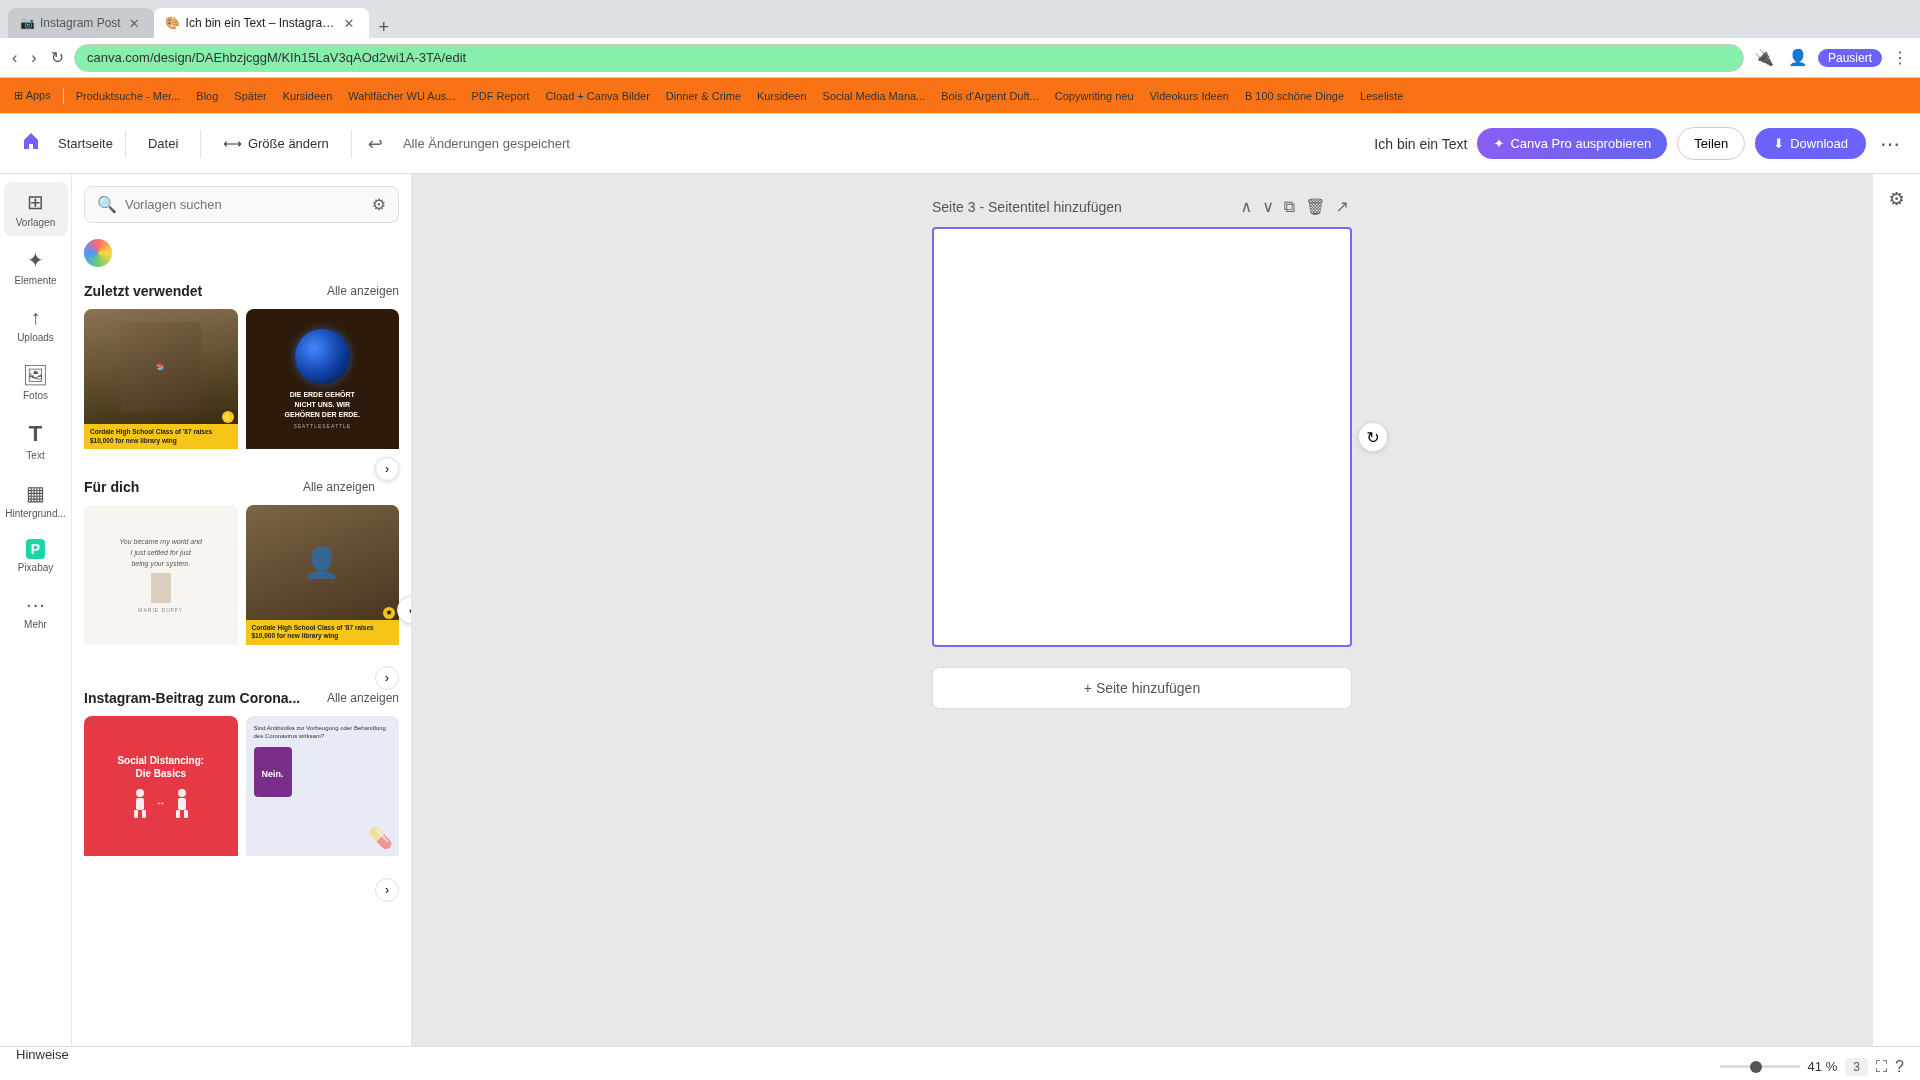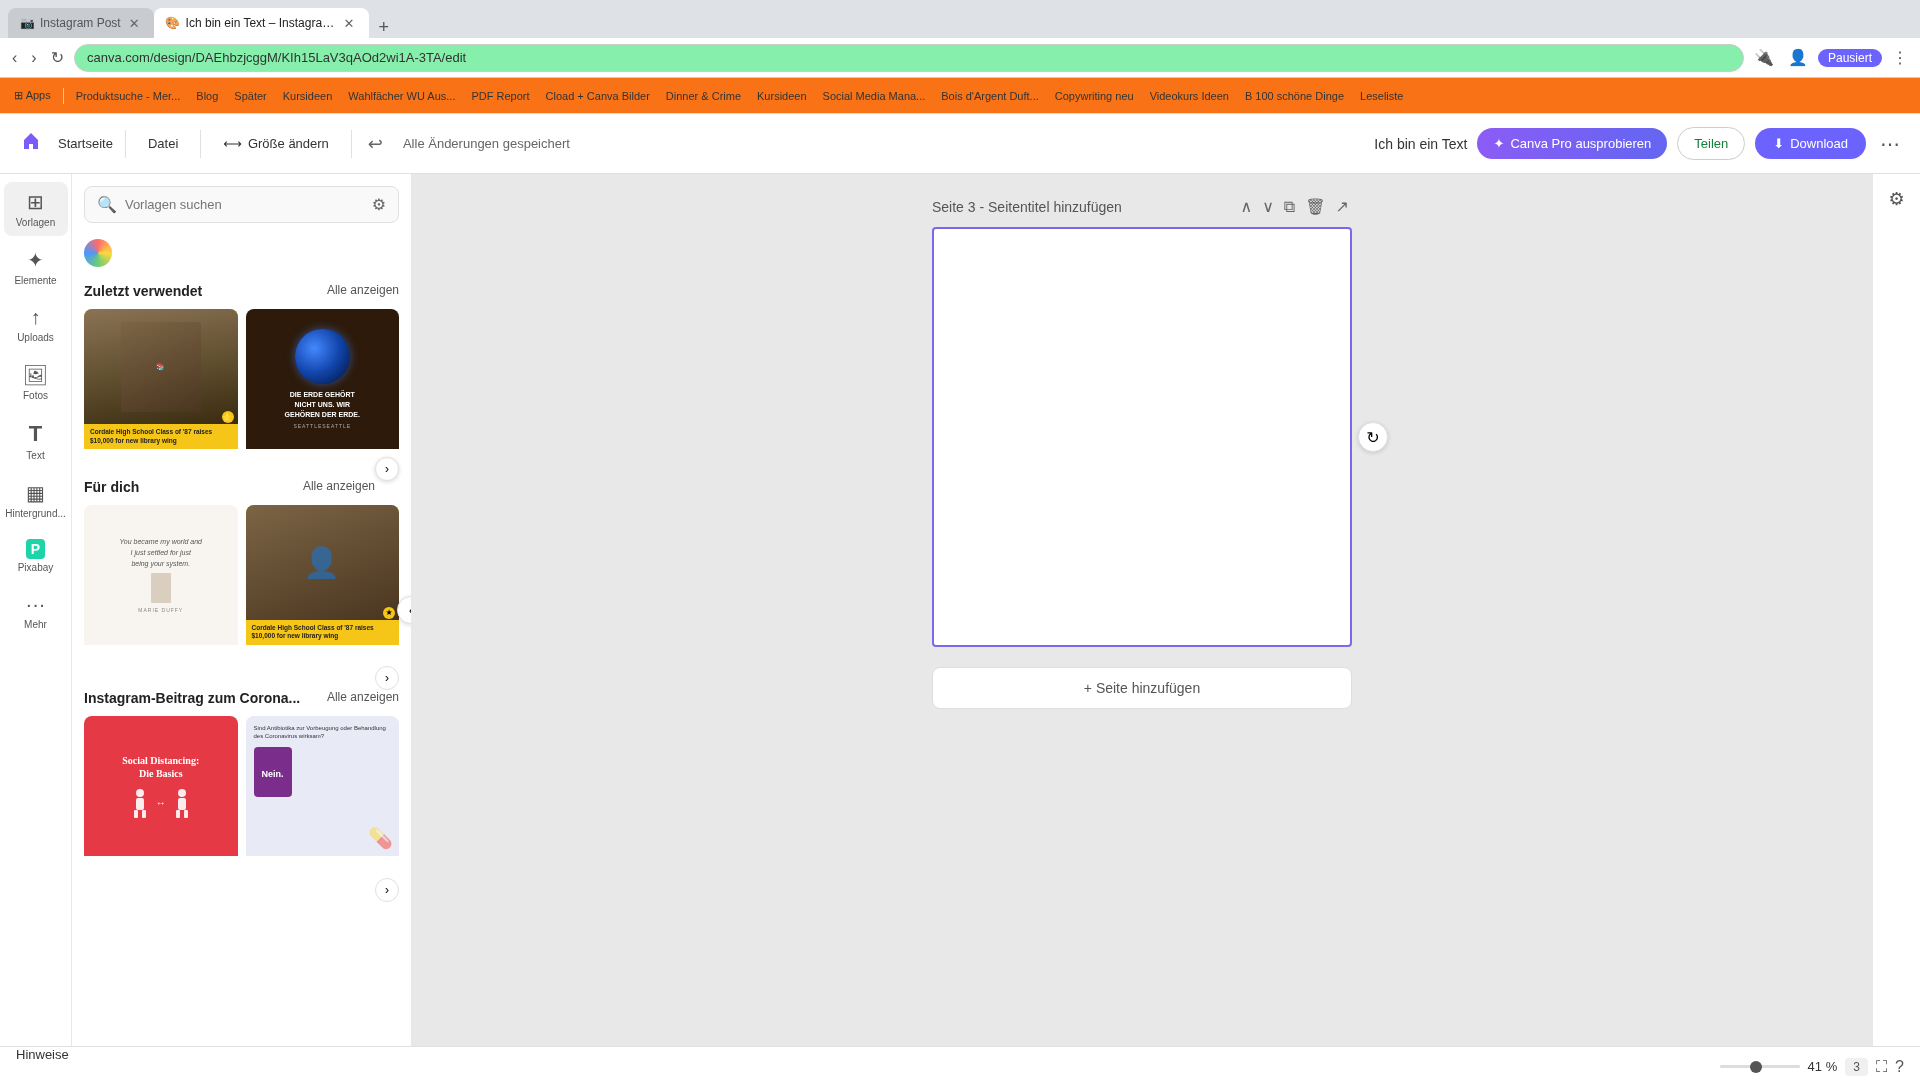--- a/index.html
+++ b/index.html
@@ -31,41 +31,41 @@
     .toolbar-left { display: flex; align-items: center; gap: 12px; }
     .home-btn { background: none; border: none; cursor: pointer; font-size: 20px; color: #555; padding: 4px; }
     .toolbar-divider { width: 1px; height: 28px; background: #e0e0e0; }
     .toolbar-btn { background: none; border: none; cursor: pointer; font-size: 13px; color: #333; padding: 6px 10px; border-radius: 6px; display: flex; align-items: center; gap: 6px; }
     .resize-btn { display: flex; align-items: center; gap: 6px; font-size: 13px; color: #333; cursor: pointer; padding: 6px 10px; border-radius: 6px; }
     .undo-btn { background: none; border: none; cursor: pointer; font-size: 18px; color: #666; padding: 4px; }
     .auto-save { font-size: 13px; color: #666; margin-left: 4px; }
     .toolbar-right { margin-left: auto; display: flex; align-items: center; gap: 10px; }
     .text-label { font-size: 14px; font-weight: 500; color: #333; }
     .canva-pro-btn { background: linear-gradient(90deg, #8b5cf6, #6366f1); color: white; border: none; border-radius: 20px; padding: 8px 16px; font-size: 13px; cursor: pointer; display: flex; align-items: center; gap: 6px; }
-    .share-btn { background: none; border: 1px solid #ccc; border-radius: 20px; padding: 8px 16px; font-size: 13px; cursor: pointer; color: #15803d; }
+    .share-btn { background: none; border: 1px solid #ccc; border-radius: 20px; padding: 8px 16px; font-size: 13px; cursor: pointer; color: #000000; }
     .download-btn { background: #6c63ff; color: white; border: none; border-radius: 20px; padding: 8px 18px; font-size: 13px; cursor: pointer; display: flex; align-items: center; gap: 6px; }
     .more-btn { background: none; border: none; cursor: pointer; font-size: 20px; color: #555; padding: 4px; }
 
     
     .main-content { display: flex; flex: 1; overflow: hidden; }
 
     
     .sidebar { width: 72px; background: #ffffff; border-right: 1px solid #e8e8e8; display: flex; flex-direction: column; align-items: center; padding: 8px 0; gap: 4px; }
     .sidebar-item { display: flex; flex-direction: column; align-items: center; padding: 8px 6px; cursor: pointer; border-radius: 8px; width: 64px; gap: 3px; }
     .sidebar-item.active { background: #f0f0f0; }
     .sidebar-icon { font-size: 20px; color: #555; }
     .sidebar-label { font-size: 10px; color: #555; text-align: center; }
 
     
     .panel { width: 340px; background: #ffffff; border-right: 1px solid #e8e8e8; overflow-y: auto; padding: 12px; position: relative; }
     .search-bar { display: flex; align-items: center; border: 1px solid #e0e0e0; border-radius: 8px; padding: 8px 12px; gap: 8px; margin-bottom: 16px; background: #f9f9f9; }
     .search-input { border: none; background: none; flex: 1; font-size: 13px; color: #333; outline: none; }
     .filter-btn { background: none; border: none; cursor: pointer; color: #666; font-size: 16px; }
 
-    .section-header { display: flex; justify-content: space-between; align-items: flex-start; margin-bottom: 10px; }
+    .section-header { display: flex; justify-content: space-between; align-items: center; margin-bottom: 10px; }
     .section-title { font-size: 14px; font-weight: 600; color: #222; }
     .show-all { font-size: 12px; color: #555; cursor: pointer; }
     .template-card { border-radius: 8px; overflow: hidden; cursor: pointer; position: relative; aspect-ratio: 1; }
 
     .arrow-btn { position: absolute; right: -8px; top: 50%; transform: translateY(-50%); background: white; border: 1px solid #e0e0e0; border-radius: 50%; width: 24px; height: 24px; display: flex; align-items: center; justify-content: center; cursor: pointer; font-size: 12px; box-shadow: 0 1px 4px rgba(0,0,0,0.15); z-index: 10; }
 
     .collapse-btn { position: absolute; right: -14px; top: 50%; transform: translateY(-50%); background: white; border: 1px solid #e0e0e0; border-radius: 50%; width: 28px; height: 28px; display: flex; align-items: center; justify-content: center; cursor: pointer; font-size: 14px; z-index: 20; box-shadow: 0 1px 4px rgba(0,0,0,0.15); }
 
     
     .canvas-area { flex: 1; background: #e8e8e8; overflow: auto; display: flex; flex-direction: column; align-items: center; padding: 20px; gap: 20px; position: relative; }
@@ -309,21 +309,21 @@
       </div>
 
       <div class="section-row" style="margin-top:16px;clear:both;">
         <div class="section-header">
           <span class="section-title">Instagram-Beitrag zum Corona...</span>
           <span class="show-all">Alle anzeigen</span>
         </div>
         <div class="section-grid">
 
           <div class="template-card">
-            <div style="background:#e63946;width:100%;height:140px;display:flex;flex-direction:column;align-items:center;justify-content:center;padding:24px;gap:4px;font-family:Liberation Serif, serif;">
+            <div style="background:#e63946;width:100%;height:140px;display:flex;flex-direction:column;align-items:center;justify-content:center;padding:24px;gap:4px;">
               <div style="font-size:10px;font-weight:800;color:white;text-align:center;line-height:1.3;">
                 Social Distancing:<br>Die Basics
               </div>
 
               <div style="display:flex;gap:6px;margin-top:4px;">
                 <svg width="20" height="30" viewBox="0 0 20 30">
                   <circle cx="10" cy="5" r="4" fill="white" opacity="0.9"></circle>
                   <rect x="6" y="10" width="8" height="12" rx="2" fill="white" opacity="0.9"></rect>
                   <rect x="4" y="22" width="4" height="8" rx="1" fill="white" opacity="0.9"></rect>
                   <rect x="12" y="22" width="4" height="8" rx="1" fill="white" opacity="0.9"></rect>

